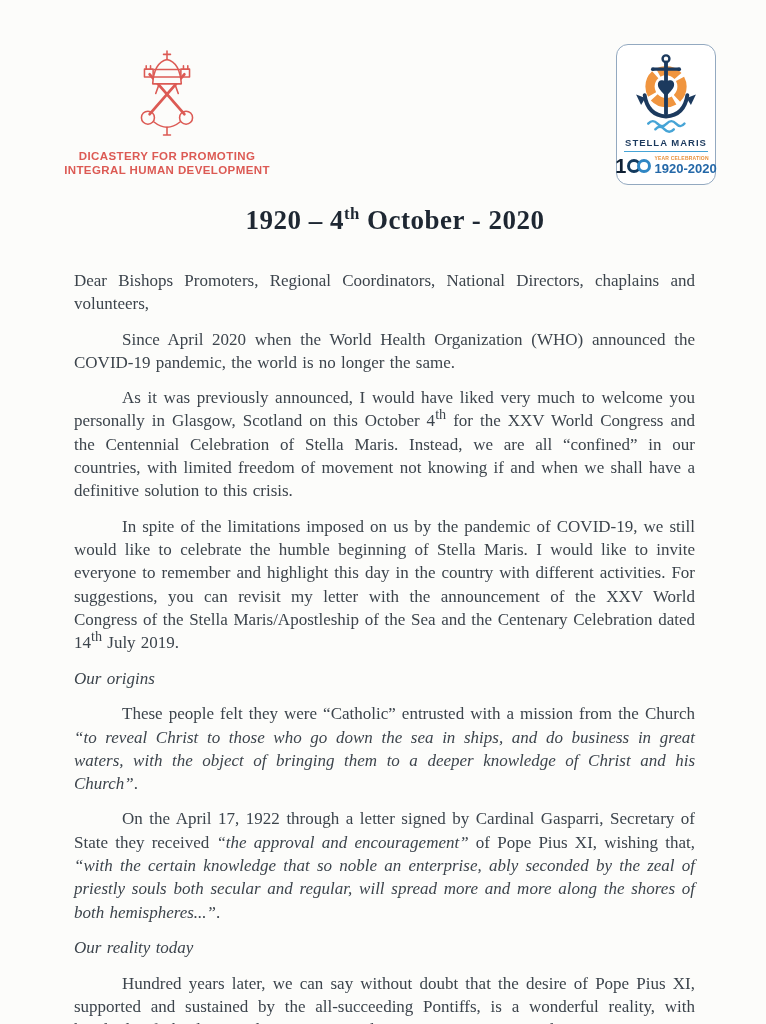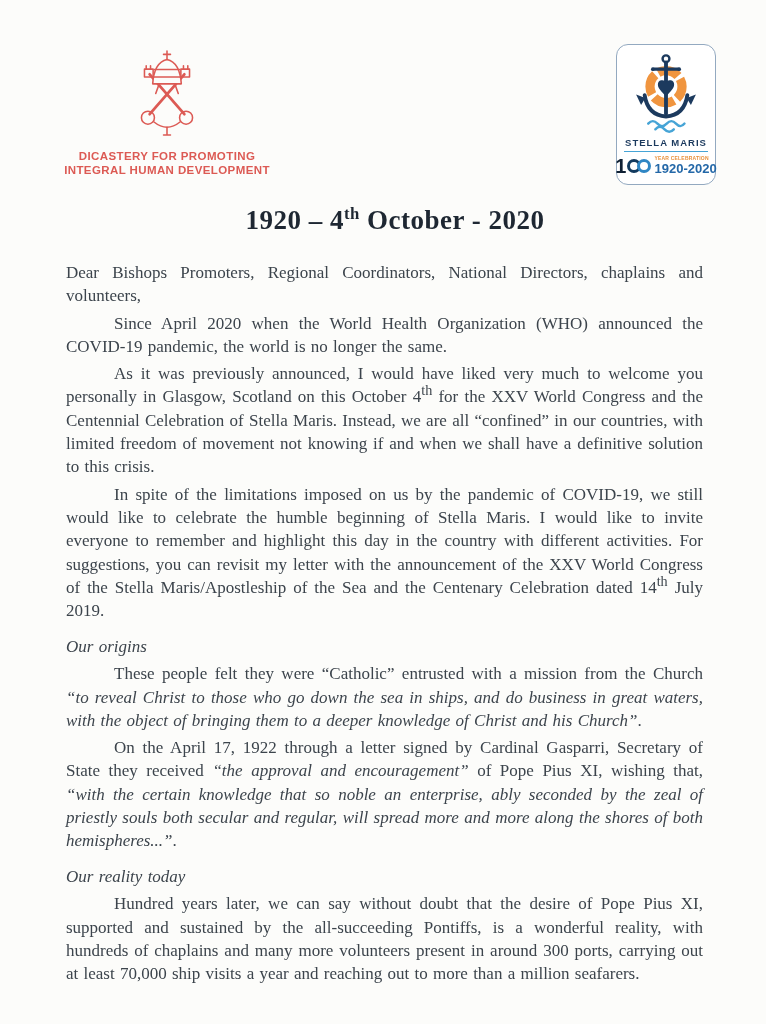--- a/index.html
+++ b/index.html
@@ -53,21 +53,21 @@
     position:absolute;top:193px;left:0;width:100%;text-align:center;
     font-size:27px;font-weight:bold;color:#1e2732;letter-spacing:.5px;margin:12px;
   }
   .title sup{font-size:62%;}
   
   .body-text{
     position:absolute;top:257px;left:62px;width:645px;
     color:#3c444c;font-size:17px;line-height:23.3px;
     text-align:justify;word-spacing:1px;
   }
-  .body-text p{margin:4px;}
+  .body-text p{margin:12px;}
   .body-text .indent{text-indent:48px;}
   .body-text .heading{margin-top:12.5px;font-style:italic;}
   .body-text .heading + p{margin-top:.5px;}
   .it{font-style:italic;}
   sup{line-height:0;}
 </style>
 </head>
 <body>
 
 <div class="page">

